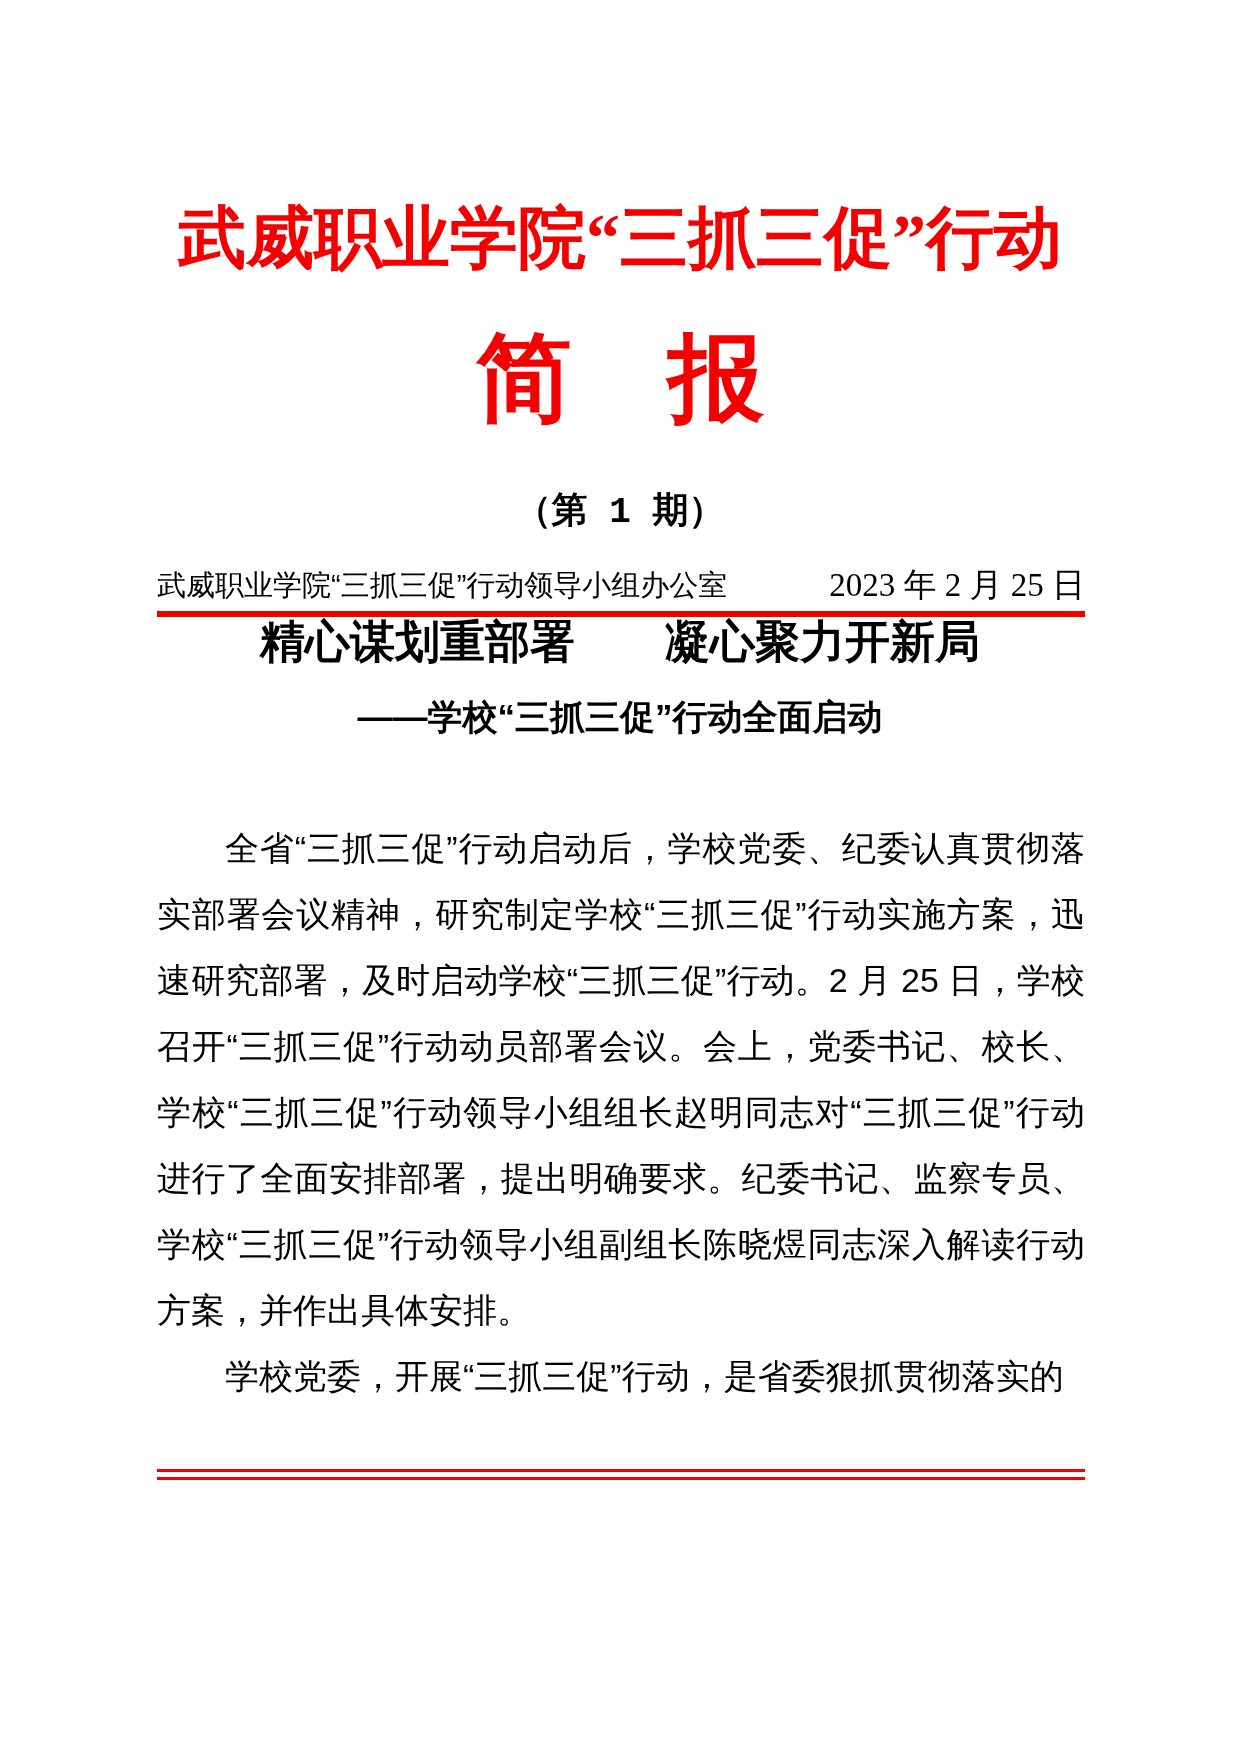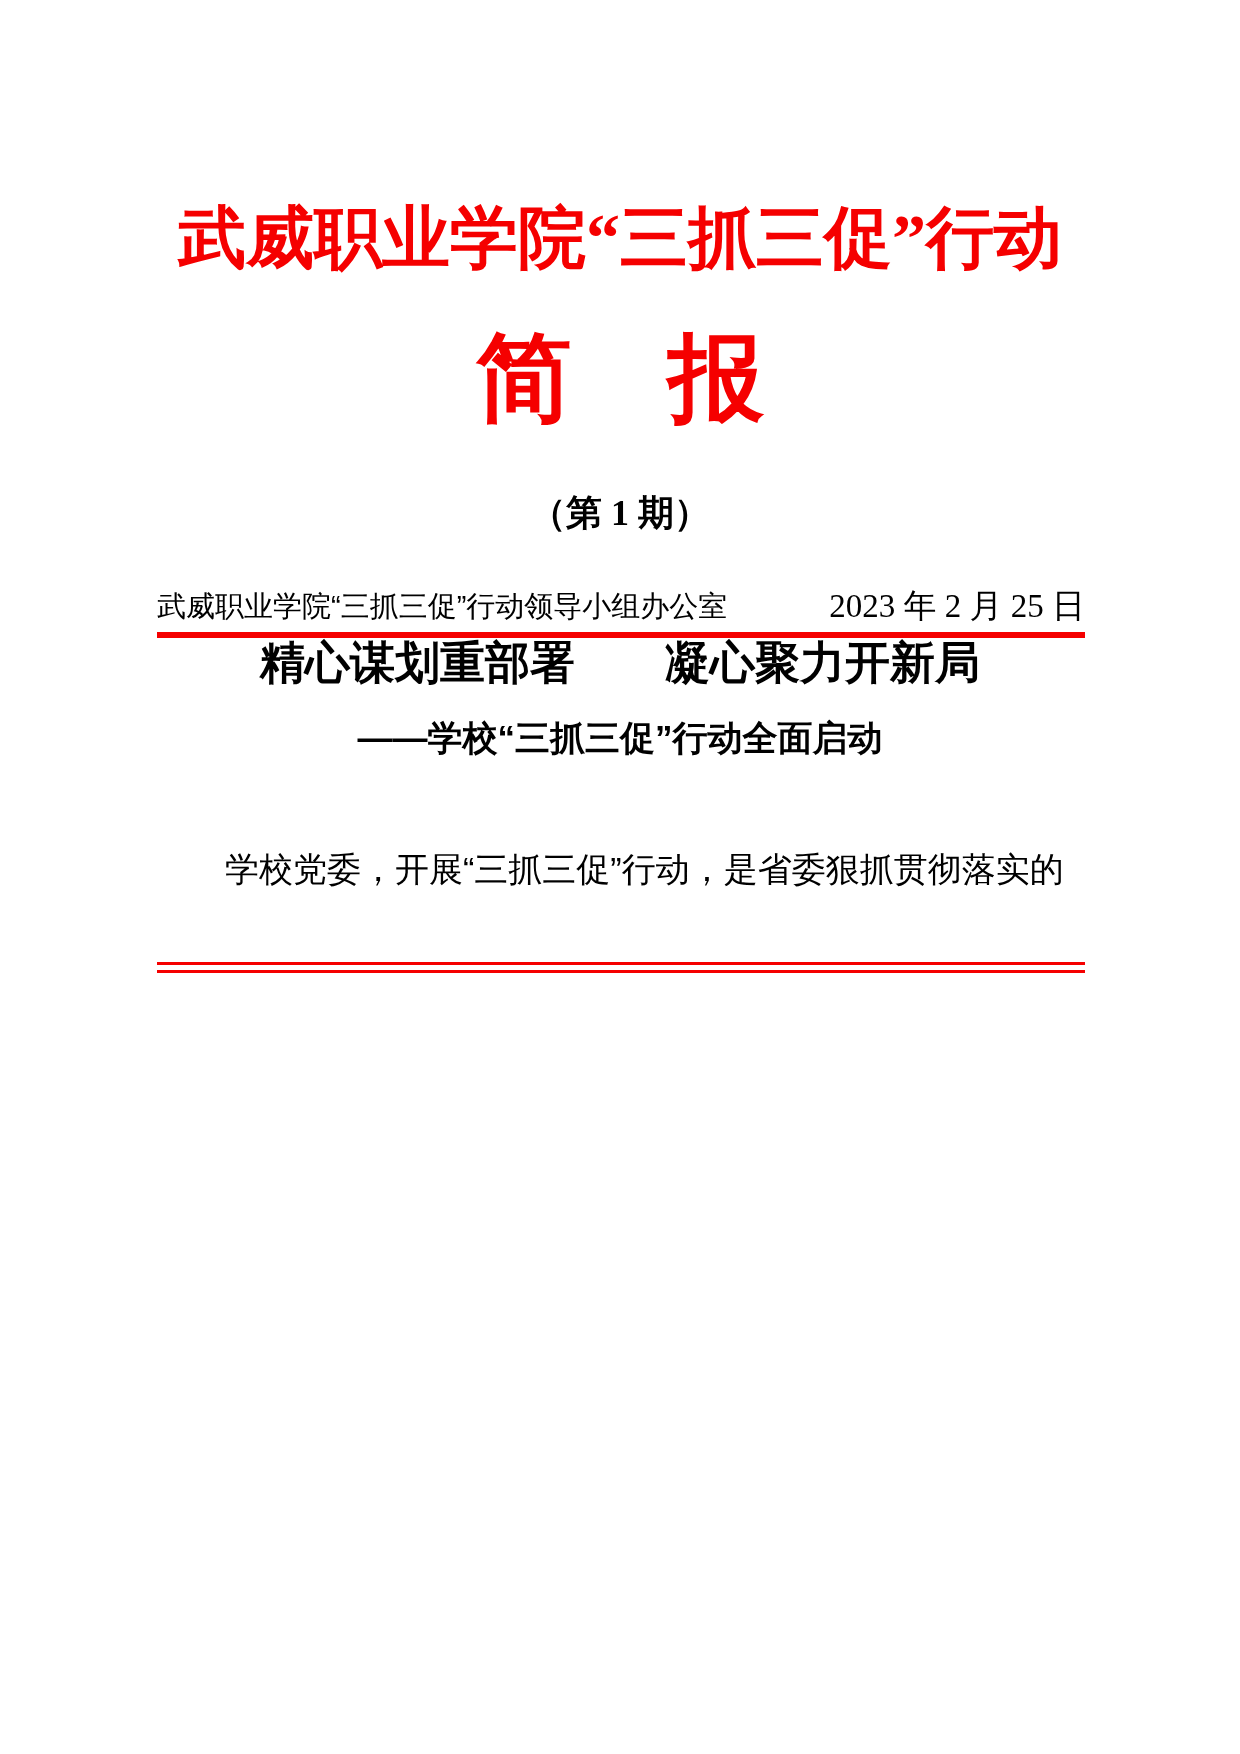--- a/index.html
+++ b/index.html
@@ -31,27 +31,27 @@
     text-align: center;
     color: var(--red, #f50000);
     font-family: "Liberation Serif", serif;
     font-weight: bold;
     font-size: 96px;
     line-height: 96px;
   }
   .issue-label {
     margin-top: 66px;
     text-align: center;
-    font-family: Liberation Serif, serif;
+    font-family: Liberation Mono, monospace;
     font-weight: bold;
     font-size: 36px;
     line-height: 40px;
   }
   .masthead {
-    margin-top: 55px;
+    margin-top: 34px;
     display: flex;
     justify-content: space-between;
     align-items: flex-end;
   }
   .masthead .org {
     font-family: "Liberation Sans", sans-serif;
     font-size: 29px;
     line-height: 36px;
   }
   .masthead .date {
@@ -110,18 +110,19 @@
     <span class="date">2023 年 2 月 25 日</span>
   </div>
 
   <div class="rule-thick"></div>
 
   <div class="headline">精心谋划重部署　　凝心聚力开新局</div>
 
   <div class="subheadline">——学校“三抓三促”行动全面启动</div>
 
   <div class="body-text col">
+    <p>全省“三抓三促”行动启动后，学校党委、纪委认真贯彻落实部署会议精神，研究制定学校“三抓三促”行动实施方案，迅速研究部署，及时启动学校“三抓三促”行动。2 月 25 日，学校召开“三抓三促”行动动员部署会议。会上，党委书记、校长、学校“三抓三促”行动领导小组组长赵明同志对“三抓三促”行动进行了全面安排部署，提出明确要求。纪委书记、监察专员、学校“三抓三促”行动领导小组副组长陈晓煜同志深入解读行动方案，并作出具体安排。</p>
     <p>学校党委，开展“三抓三促”行动，是省委狠抓贯彻落实的</p>
   </div>
 
   <div class="footer-double-rule"></div>
 
 </div>
 
 </body></html>

